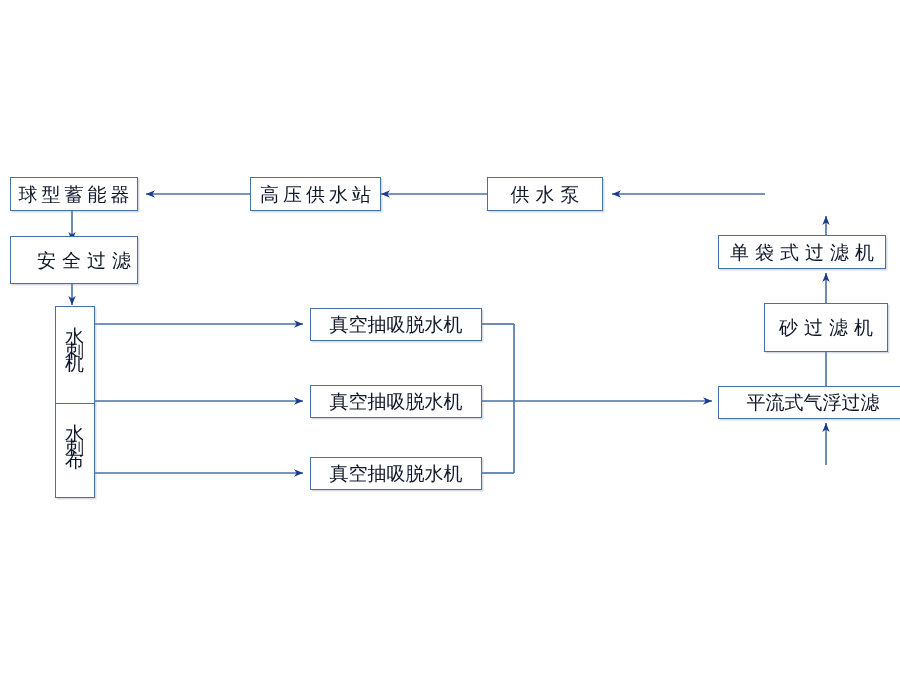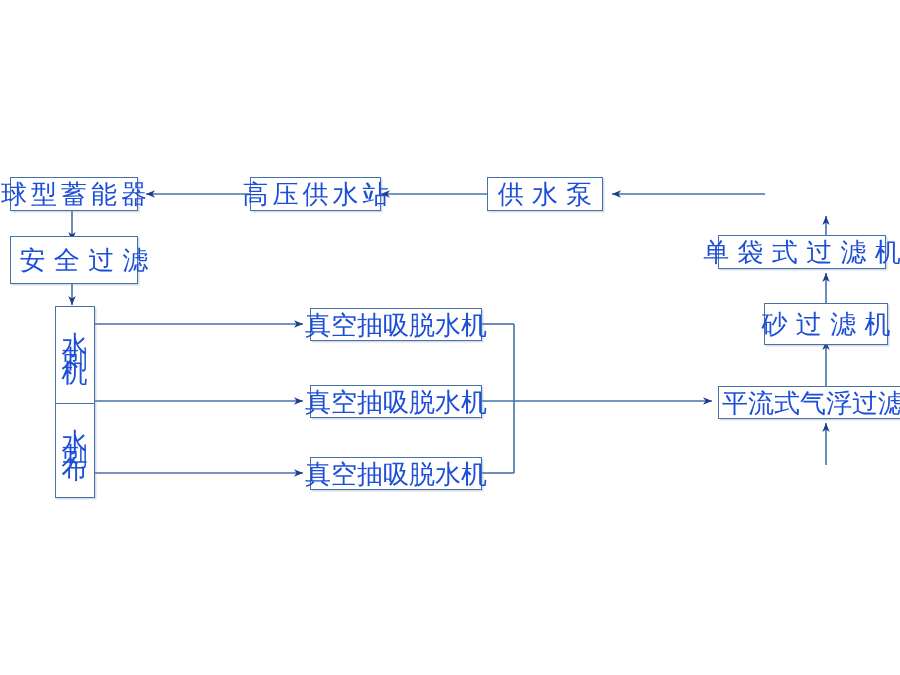--- a/index.html
+++ b/index.html
@@ -25,26 +25,26 @@
     left: 0; top: 0;
     width: 900px;
     height: 675px;
     pointer-events: none;
   }
   .node {
     position: absolute;
     box-sizing: border-box;
     border: 1.3px solid #4472a8;
     background: #ffffff;
-    color: #1d4ed8;
+    color: #0f172a;
     display: flex;
     align-items: center;
     justify-content: center;
     box-shadow: 1.5px 1.5px 0 rgba(120,140,175,0.30);
-    font-size: 26px;
+    font-size: 19px;
     line-height: 1;
     white-space: nowrap;
     letter-spacing: 0px;
   }
   .node.spaced-sm {
     letter-spacing: 4px;
     text-indent: 4px;
   }
   .node.vert {
     writing-mode: vertical-rl;
@@ -112,21 +112,21 @@
 
   <div class="node" style="left:10px; top:236px; width:128px; height:48px;padding-left:20px;">安 全 过 滤</div>
 
   <div class="node spaced-sm" style="left:250px; top:177px; width:131px; height:34px;">高压供水站</div>
 
   <div class="node" style="left:487px; top:177px; width:116px; height:34px;">供  水  泵</div>
 
 
   <div class="node" style="left:718px; top:235px; width:168px; height:34px;">单 袋 式 过 滤 机</div>
 
-  <div class="node" style="left:764px; top:303px; width:124px; height:42px;">砂 过 滤 机</div>
+  <div class="node" style="left:764px; top:303px; width:124px; height:49px;">砂 过 滤 机</div>
 
   <div class="node vert" style="left:55px; top:306px; width:40px; height:98px;">水刺机</div>
 
   <div class="node vert lower" style="left:55px; top:403px; width:40px; height:95px;">水刺布</div>
 
   <div class="node" style="left:310px; top:308px; width:172px; height:33px;">真空抽吸脱水机</div>
 
   <div class="node" style="left:310px; top:385px; width:172px; height:33px;">真空抽吸脱水机</div>
 
   <div class="node" style="left:310px; top:457px; width:172px; height:33px;">真空抽吸脱水机</div>

